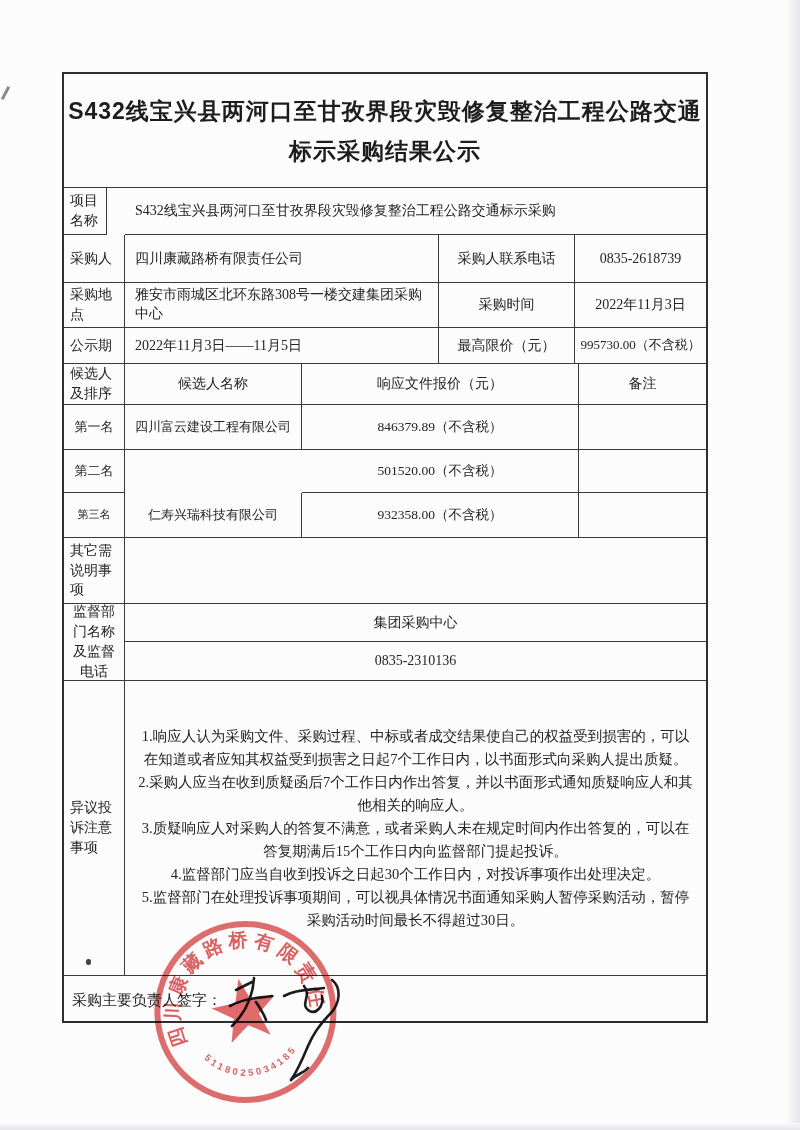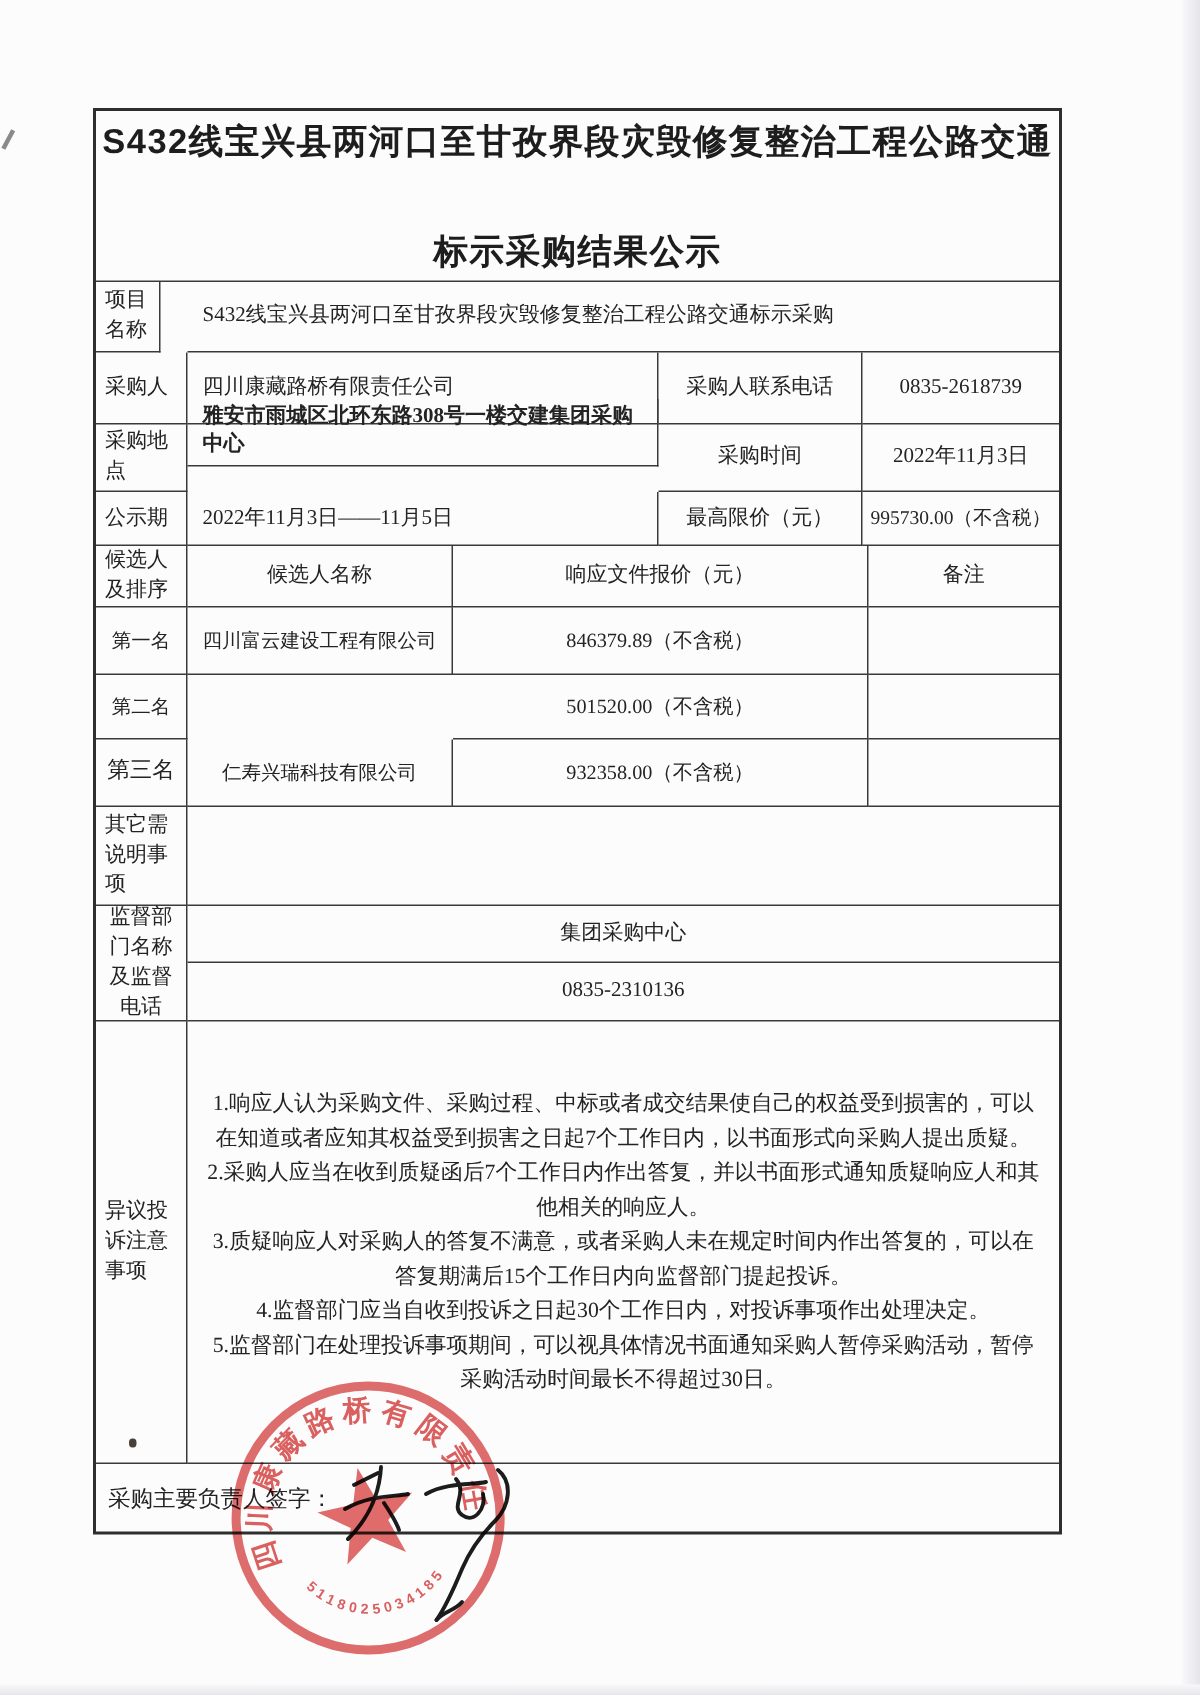--- a/index.html
+++ b/index.html
@@ -27,21 +27,21 @@
     display:flex; align-items:center;
     font-size:14px; line-height:1.42; color:#232323;
   }
   .nr { border-right:none; }
   .nb { border-bottom:none; }
   .ctr { justify-content:center; text-align:center; }
   .lab { padding:2px 6px; }
   .val { padding:2px 10px; }
 
   .title-cell {
-    flex-direction:column; justify-content:space-between;
+    flex-direction:column; justify-content:center;
     font-family:"Liberation Sans","DejaVu Sans",sans-serif;
     font-weight:bold; font-size:23px; line-height:40px;
     letter-spacing:1px; color:#1d1d1d; text-align:center;
   }
 
   .obj-cell { flex-direction:column; justify-content:center; align-items:stretch;
     padding:6px 10px; font-size:14.5px; line-height:23px; }
   .obj-cell p { margin:0;text-align:center; }
 
   .sig-cell { font-size:15px; padding-left:8px; }
@@ -70,21 +70,21 @@
 
     <div class="c lab" style="left:0;top:114px;width:43px;height:47px;">项目名称</div>
     <div class="c nr val" style="left:61px;right:0;top:114px;height:47px;">S432线宝兴县两河口至甘孜界段灾毁修复整治工程公路交通标示采购</div>
 
     <div class="c lab" style="left:0;top:161px;width:61px;height:48px;">采购人</div>
     <div class="c val" style="left:61px;top:161px;width:314px;height:48px;">四川康藏路桥有限责任公司</div>
     <div class="c ctr" style="left:375px;top:161px;width:136px;height:48px;">采购人联系电话</div>
     <div class="c nr ctr" style="left:511px;right:0;top:161px;height:48px;">0835-2618739</div>
 
     <div class="c lab" style="left:0;top:209px;width:61px;height:45px;">采购地点</div>
-    <div class="c val" style="left:61px;top:192px;width:314px;height:45px;line-height:1.35;font-weight:bold;">雅安市雨城区北环东路308号一楼交建集团采购中心</div>
+    <div class="c val" style="left:61px;top:209px;width:314px;height:45px;line-height:1.35;">雅安市雨城区北环东路308号一楼交建集团采购中心</div>
     <div class="c ctr" style="left:375px;top:209px;width:136px;height:45px;">采购时间</div>
     <div class="c nr ctr" style="left:511px;right:0;top:209px;height:45px;">2022年11月3日</div>
 
     <div class="c lab" style="left:0;top:254px;width:61px;height:36px;">公示期</div>
     <div class="c val" style="left:61px;top:254px;width:314px;height:36px;">2022年11月3日——11月5日</div>
     <div class="c ctr" style="left:375px;top:254px;width:136px;height:36px;">最高限价（元）</div>
     <div class="c nr ctr" style="left:511px;right:0;top:254px;height:36px;font-size:13px;padding:0 2px;">995730.00（不含税）</div>
 
     <div class="c lab" style="left:0;top:290px;width:61px;height:41px;">候选人及排序</div>
     <div class="c ctr" style="left:238px;top:290px;width:277px;height:41px;">响应文件报价（元）</div>
@@ -93,21 +93,21 @@
 
     <div class="c ctr" style="left:0;top:331px;width:61px;height:45px;font-size:13px;">第一名</div>
     <div class="c ctr" style="left:61px;top:331px;width:177px;height:45px;font-size:13px;">四川富云建设工程有限公司</div>
     <div class="c ctr" style="left:238px;top:331px;width:277px;height:45px;font-size:13.5px;">846379.89（不含税）</div>
     <div class="c nr ctr" style="left:515px;right:0;top:331px;height:45px;"></div>
 
     <div class="c ctr" style="left:0;top:376px;width:61px;height:43px;font-size:13px;">第二名</div>
     <div class="c ctr" style="left:238px;top:376px;width:277px;height:43px;font-size:13.5px;">501520.00（不含税）</div>
     <div class="c nr ctr" style="left:515px;right:0;top:376px;height:43px;"></div>
 
-    <div class="c ctr" style="left:0;top:419px;width:61px;height:45px;font-size:15px;">第三名</div>
+    <div class="c ctr" style="left:0;top:419px;width:61px;height:45px;font-size:11px;">第三名</div>
     <div class="c ctr" style="left:61px;top:419px;width:177px;height:45px;font-size:13px;">仁寿兴瑞科技有限公司</div>
     <div class="c ctr" style="left:238px;top:419px;width:277px;height:45px;font-size:13.5px;">932358.00（不含税）</div>
     <div class="c nr ctr" style="left:515px;right:0;top:419px;height:45px;"></div>
 
     <div class="c lab" style="left:0;top:464px;width:61px;height:66px;">其它需说明事项</div>
     <div class="c nr val" style="left:61px;right:0;top:464px;height:66px;"></div>
 
     <div class="c ctr lab" style="left:0;top:530px;width:61px;height:77px;">监督部门名称及监督电话</div>
     <div class="c nr ctr" style="left:61px;right:0;top:530px;height:38px;">集团采购中心</div>
     <div class="c nr ctr" style="left:61px;right:0;top:568px;height:39px;text-align:right;">0835-2310136</div>

